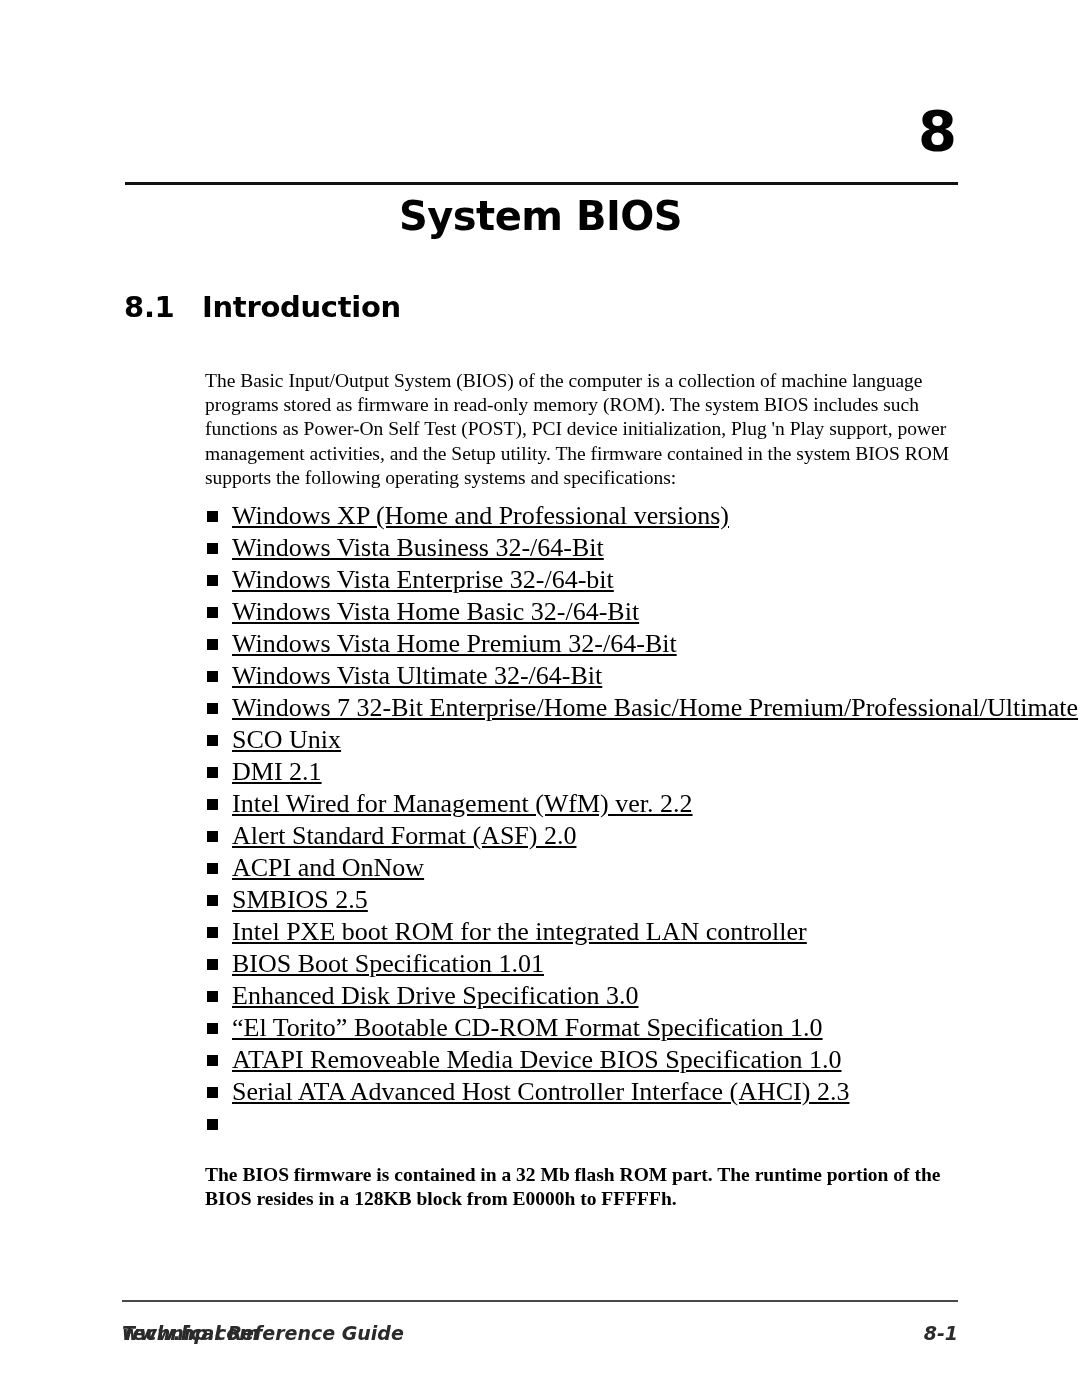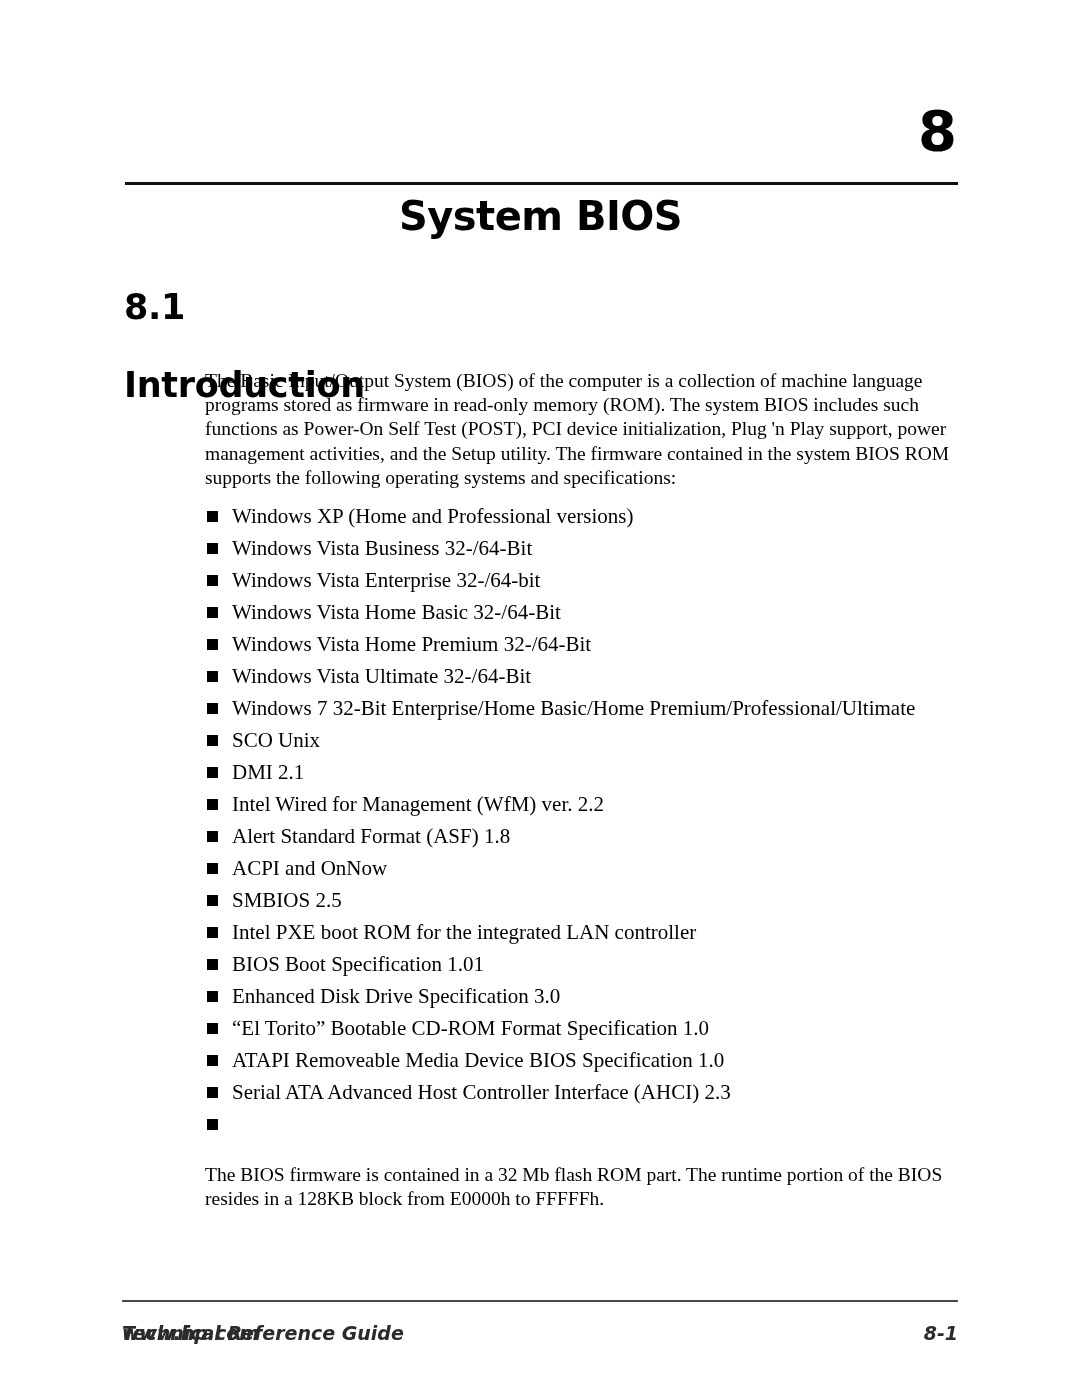--- a/index.html
+++ b/index.html
@@ -59,24 +59,23 @@
 
   
   .section-heading {
     position: absolute;
     left: 124px;
     top: 290px;
     display: flex;
     align-items: baseline;
     font-family: "DejaVu Sans", "Liberation Sans", sans-serif;
     font-weight: 700;
-    font-size: 35px;
+    font-size: 29px;
     line-height: 34px;
     letter-spacing: -0.3px;
-    flex-direction: column;
   }
   .section-num {
     width: 78px;
     flex: 0 0 78px;
   }
   .section-title {
     white-space: nowrap;
   }
 
   
@@ -88,34 +87,36 @@
     margin-top: 24px;
   }
   p.body-text {
     margin: 0;
     font-size: 19.5px;
     line-height: 24.2px;
     text-align: left;
   }
   p.body-text.closing {
     margin-top: 19px;
+    font-weight: bold;
   }
 
   ul.spec-list {
     list-style: none;
     margin: 14px 0 0 0;
     padding: 0;
   }
   ul.spec-list li {
     position: relative;
     padding-left: 27px;
-    font-size: 21px;
+    font-size: 26px;
     line-height: 24px;
     height: 32px;
     white-space: nowrap;
+    text-decoration: underline;
   }
   ul.spec-list li .bullet-square {
     position: absolute;
     left: 2px;
     top: 7px;
     width: 11px;
     height: 11px;
     background: #000000;
   }
 
@@ -170,21 +171,21 @@
       <li><span class="bullet-square"></span><span>Windows XP (Home and Professional versions)</span></li>
       <li><span class="bullet-square"></span><span>Windows Vista Business 32-/64-Bit</span></li>
       <li><span class="bullet-square"></span><span>Windows Vista Enterprise 32-/64-bit</span></li>
       <li><span class="bullet-square"></span><span>Windows Vista Home Basic 32-/64-Bit</span></li>
       <li><span class="bullet-square"></span><span>Windows Vista Home Premium 32-/64-Bit</span></li>
       <li><span class="bullet-square"></span><span>Windows Vista Ultimate 32-/64-Bit</span></li>
       <li><span class="bullet-square"></span><span>Windows 7 32-Bit Enterprise/Home Basic/Home Premium/Professional/Ultimate</span></li>
       <li><span class="bullet-square"></span><span>SCO Unix</span></li>
       <li><span class="bullet-square"></span><span>DMI 2.1</span></li>
       <li><span class="bullet-square"></span><span>Intel Wired for Management (WfM) ver. 2.2</span></li>
-      <li><span class="bullet-square"></span><span>Alert Standard Format (ASF) 1.8</span></li>
+      <li><span class="bullet-square"></span><span>Alert Standard Format (ASF) 2.0</span></li>
       <li><span class="bullet-square"></span><span>ACPI and OnNow</span></li>
       <li><span class="bullet-square"></span><span>SMBIOS 2.5</span></li>
       <li><span class="bullet-square"></span><span>Intel PXE boot ROM for the integrated LAN controller</span></li>
       <li><span class="bullet-square"></span><span>BIOS Boot Specification 1.01</span></li>
       <li><span class="bullet-square"></span><span>Enhanced Disk Drive Specification 3.0</span></li>
       <li><span class="bullet-square"></span><span>“El Torito” Bootable CD-ROM Format Specification 1.0</span></li>
       <li><span class="bullet-square"></span><span>ATAPI Removeable Media Device BIOS Specification 1.0</span></li>
       <li><span class="bullet-square"></span><span>Serial ATA Advanced Host Controller Interface (AHCI) 2.3</span></li>
       <li><span class="bullet-square"></span></li>
     </ul>

